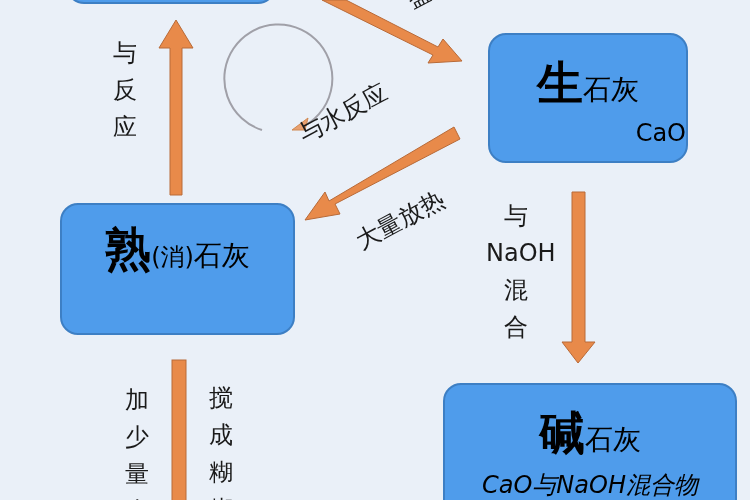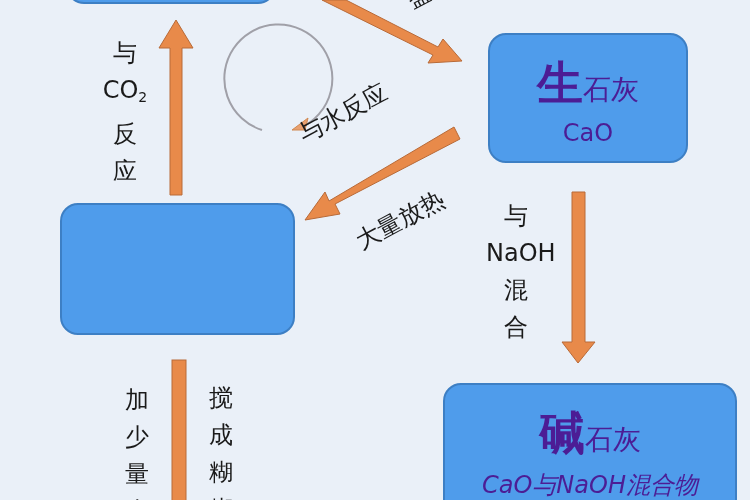--- a/index.html
+++ b/index.html
@@ -7,21 +7,21 @@
     width: 750px; height: 500px; overflow: hidden; position: relative;
     background: #eaf0f8;
     font-family: "DejaVu Sans", "Liberation Sans", sans-serif;
   }
   .box {
     position: absolute;
     background: #4f9ceb;
     border: 2px solid #3d7fc4;
     border-radius: 18px;
     box-sizing: border-box;
-    color: #4c1d95;
+    color: #000000;
     text-align: center;
     padding-left: 16px;
   }
   .box .title { position: absolute; left: 0; right: 0; white-space: nowrap; }
   .box .big { font-size: 46px; font-weight: bold; }
   .box .small { font-size: 28px; }
   .box .paren { font-size: 24px; }
   .box .formula { position: absolute; left: 0; right: 0; font-size: 24px; white-space: nowrap; }
   .box .formula sub { font-size: 14px; vertical-align: -4px; }
 
@@ -68,36 +68,38 @@
 </svg>
 
 <div class="box" style="left:66px; top:-40px; width:210px; height:44px;"></div>
 
 <div class="label" style="left:408px; top:-14px; transform: rotate(-28deg); font-size:22px;">盐</div>
 
 <div class="box" style="left:488px; top:33px; width:200px; height:130px;">
   <div class="title" style="top:18px;">
     <span class="big">生</span><span class="small">石灰</span>
   </div>
-  <div class="formula" style="top:84px;">CaO</div>
+  <div class="formula" style="top:84px;text-align:right;">CaO</div>
 </div>
 
 <div class="box" style="left:60px; top:203px; width:235px; height:132px;">
+  <div class="title" style="top:14px;">
+    <span class="big">熟</span><span class="paren">(消)</span><span class="small">石灰</span>
+  </div>
 </div>
 
 <div class="box" style="left:443px; top:383px; width:294px; height:140px;">
   <div class="title" style="top:18px;">
     <span class="big">碱</span><span class="small">石灰</span>
   </div>
   <div class="formula" style="top:84px;font-style:italic;">CaO与NaOH混合物</div>
 </div>
 
 <div class="vlabel" style="left:95px; top:35px;">
   <div>与</div>
-  <div><span>CO</span><sub>2</sub></div>
   <div>反</div>
   <div>应</div>
 </div>
 
 <div class="label" style="left:295px; top:125px; transform: rotate(-28deg); transform-origin: left top;">与水反应</div>
 <div class="label" style="left:352px; top:232px; transform: rotate(-28deg); transform-origin: left top;">大量放热</div>
 
 <div class="vlabel" style="left:486px; top:198px; width:60px;">
   <div>与</div>
   <div>NaOH</div>

